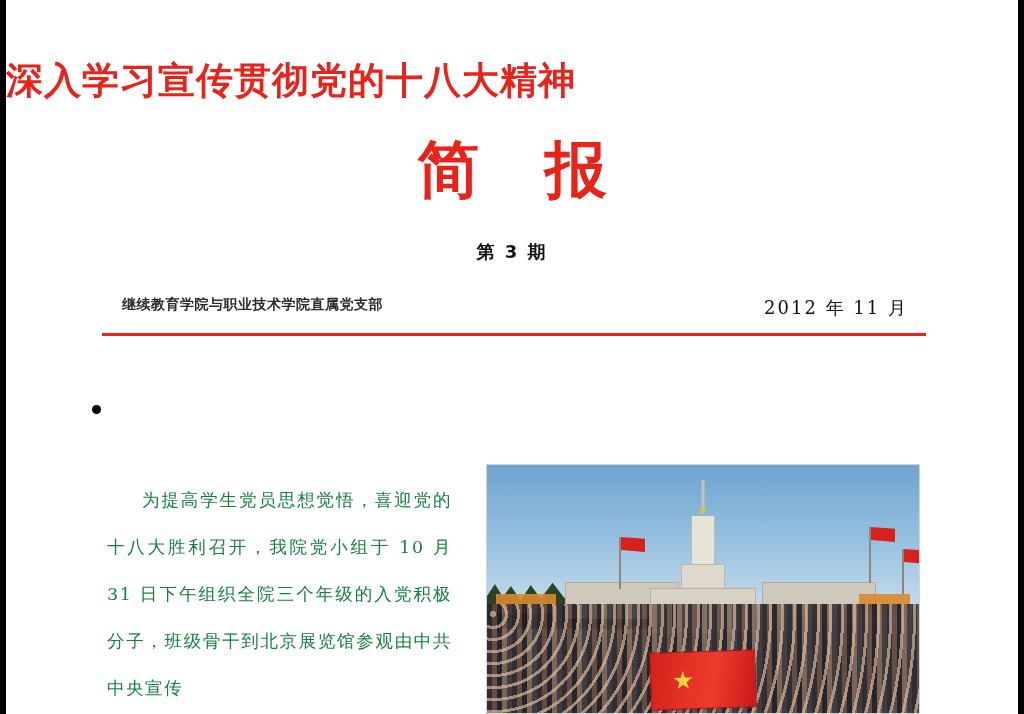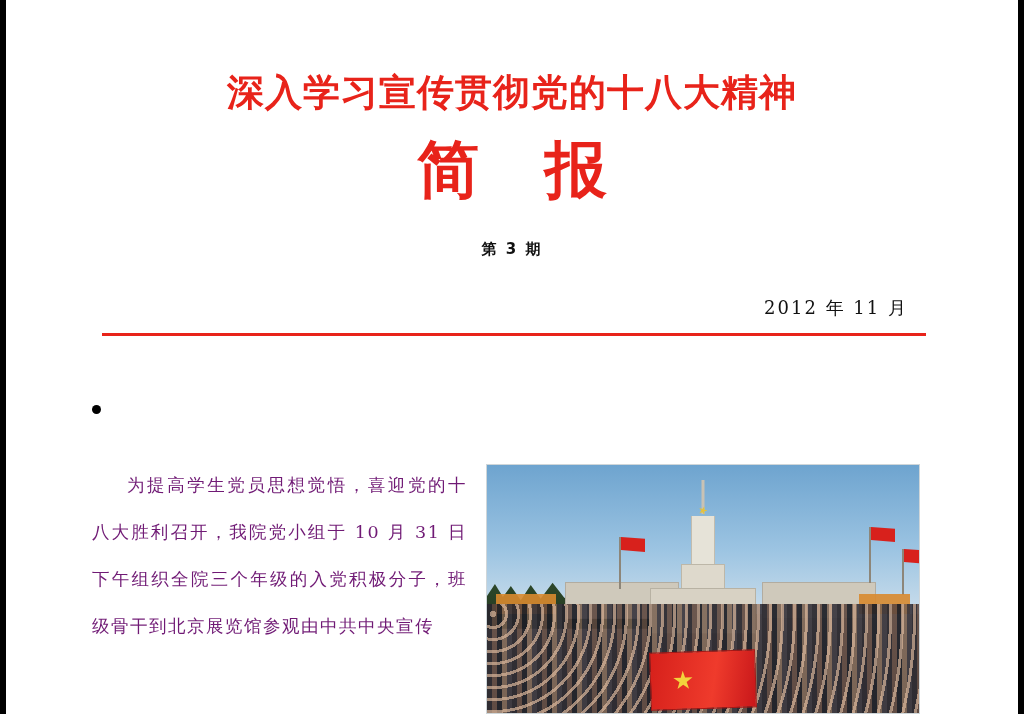--- a/index.html
+++ b/index.html
@@ -24,24 +24,23 @@
   }
   .page-inner {
     position: absolute;
     left: 0; top: 0;
     width: 1012px;
     height: 714px;
     background: #ffffff;
   }
   .doc-title {
     position: absolute;
-    top: 68px;
+    top: 56px;
     left: 0;
     width: 1012px;
-    text-align: center;
     color: #e8231a;
     font-family: "DejaVu Serif", serif;
     font-weight: bold;
     font-size: 37px;
     letter-spacing: 1px;
     white-space: nowrap;
   }
   .doc-subtitle {
     position: absolute;
     top: 128px;
@@ -56,21 +55,21 @@
     text-indent: 22px;
   }
   .issue {
     position: absolute;
     top: 240px;
     left: 0;
     width: 1012px;
     text-align: center;
     font-family: "DejaVu Sans", sans-serif;
     font-weight: bold;
-    font-size: 15px;
+    font-size: 18px;
     color: #111111;
     letter-spacing: 2px;
   }
   .meta-row {
     position: absolute;
     top: 296px;
     left: 96px;
     width: 820px;
     height: 26px;
   }
@@ -131,25 +130,25 @@
     letter-spacing: 1px;
     white-space: nowrap;
   }
   .body-col {
     position: absolute;
     top: 462px;
     left: 86px;
     width: 375px;
   }
   .body-col p {
-    margin: 0;
+    margin: 15px;
     font-family: "DejaVu Serif", serif;
     font-size: 17.5px;
     line-height: 47px;
-    color: #701a75;
+    color: #15803d;
     letter-spacing: 1.5px;
     text-indent: 2em;
     text-align: justify;
   }
   
   .photo {
     position: absolute;
     left: 480px;
     top: 464px;
     width: 434px;
@@ -254,20 +253,21 @@
 <div class="page">
   <div class="page-inner">
 
     <div class="doc-title">深入学习宣传贯彻党的十八大精神</div>
 
     <div class="doc-subtitle">简 报</div>
 
     <div class="issue">第 3 期</div>
 
     <div class="meta-row">
+      <div class="meta-left">继续教育学院与职业技术学院直属党支部</div>
       <div class="meta-right">2012 年 11 月</div>
     </div>
 
     <div class="rule"></div>
 
     <div class="bullet-row">
       <span class="bullet-dot"></span>
     </div>
 
     <div class="body-col">

